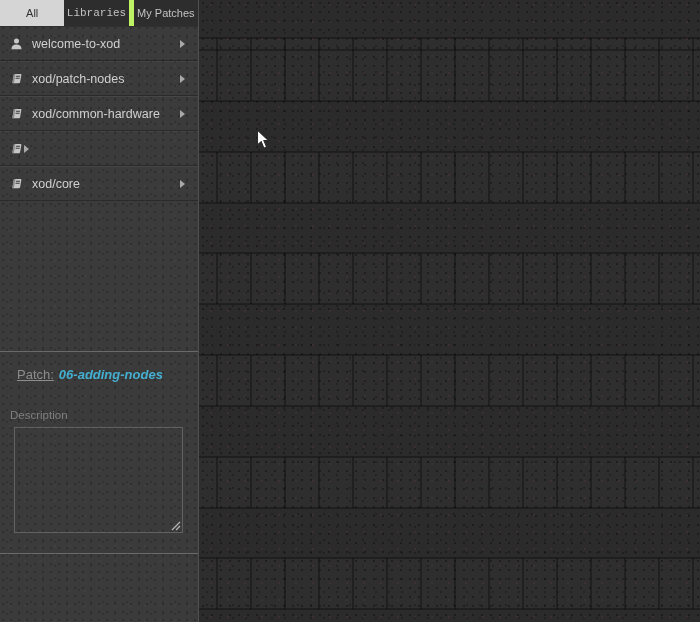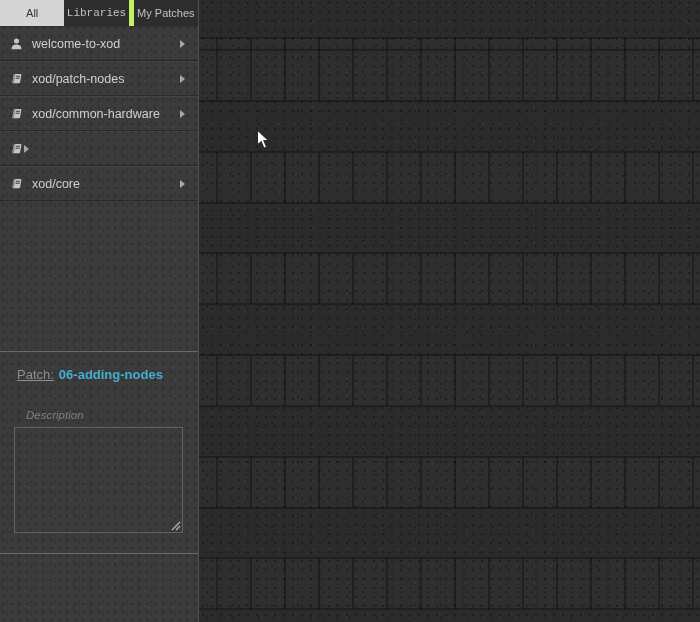--- a/index.html
+++ b/index.html
@@ -127,26 +127,26 @@
     position: absolute; left: 17px; top: 367px;
     font-size: 13px;
     white-space: nowrap;
   }
   .patch-label { color: #8d8d8d; text-decoration: underline; }
   .patch-name {
     color: #44afd0;
     font-weight: 600;
     margin-left: 5px;
     cursor: pointer;
+    font-style: italic;
   }
   .desc-label {
-    position: absolute; left: 26px; top: 409px;
+    position: absolute; left: 10px; top: 409px;
     font-size: 11.5px;
     color: #7f7f7f;
-    font-style: italic;
   }
   .desc-box {
     position: absolute; left: 14px; top: 427px;
     width: 169px; height: 106px;
   }
   .desc-textarea {
     width: 100%; height: 100%;
     box-sizing: border-box;
     background: transparent;
     border: 1px solid #616161;

